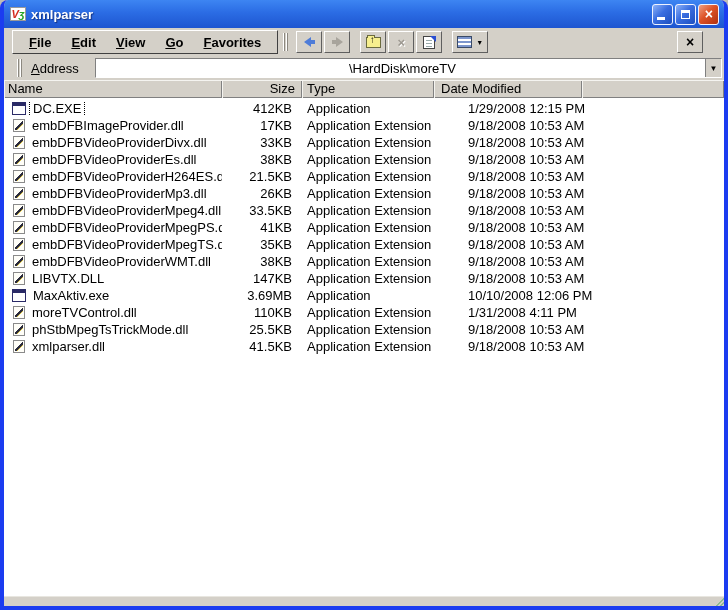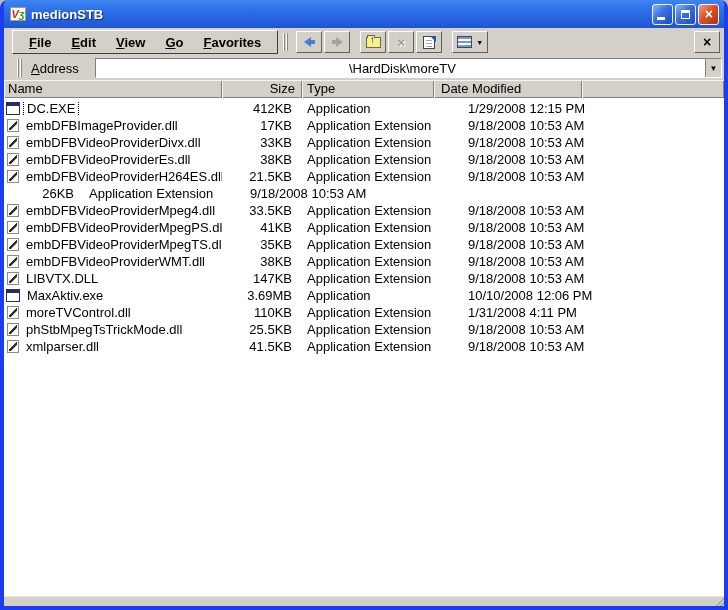--- a/index.html
+++ b/index.html
@@ -19,21 +19,21 @@
                 text-shadow:1px 1px 1px rgba(0,0,40,.5); white-space:nowrap; }
   .cap-btn { width:21px; height:21px; margin-left:2px; border:1px solid #eef2ff; border-radius:3px;
              position:relative; display:flex; align-items:center; justify-content:center;
              background:linear-gradient(135deg,#8db2f8 0%,#3a6ee0 45%,#1c4ec0 100%); }
   .cap-btn.close { background:linear-gradient(135deg,#f0a184 0%,#dd5226 45%,#b03010 100%); }
   .glyph-min { position:absolute; left:4px; bottom:4px; width:8px; height:3px; background:#fff; }
   .glyph-max { width:9px; height:9px; border:1px solid #fff; border-top-width:3px; }
   .glyph-x { color:#fff; font-weight:bold; font-size:14px; line-height:1; }
 
   
-  .menurow { height:28px; flex:0 0 28px; display:flex; align-items:center; padding:0 3px 0 8px; background:#d4d0c8; }
+  .menurow { height:28px; flex:0 0 28px; display:flex; align-items:center; padding:0 20px 0 8px; background:#d4d0c8; }
   .menupanel { display:flex; align-items:center; height:24px; padding:0 6px;
                background:#d4d0c8; border:1px solid; border-color:#ffffff #404040 #404040 #ffffff; }
   .menu-item { display:inline-block; font-size:13px; font-weight:bold; color:#000; padding:2px 10px; cursor:default; }
   .accel::first-letter { text-decoration:underline; }
   .grip { width:7px; height:18px; margin:0 5px;
           background:linear-gradient(90deg,#ffffff 0 1px,#8c8880 1px 2px,rgba(0,0,0,0) 2px 3px,
                                      #ffffff 3px 4px,#8c8880 4px 5px,rgba(0,0,0,0) 5px); }
   .tool { width:26px; height:22px; margin:0 1px; display:flex; align-items:center; justify-content:center;
           background:#d4d0c8; border:1px solid; border-color:#ffffff #5f5f5f #5f5f5f #ffffff; position:relative; }
   .tool.gap { margin-left:9px; }
@@ -72,21 +72,21 @@
   .hdr { height:18px; flex:0 0 18px; display:flex; background:#d4d0c8; }
   .hcell { height:18px; font-size:13px; color:#000; padding:1px 4px 17px 4px; white-space:nowrap; overflow:hidden;
            background:#d4d0c8; box-shadow:inset 1px 1px 0 #f5f4f0, inset -1px -1px 0 #808080; }
   .w-name { width:218px; } .w-size { width:80px; text-align:right; padding-right:7px; }
   .w-type { width:132px; padding-left:5px; } .w-date { width:148px; padding-left:7px; } .w-fill { flex:1; }
 
   
   .list { flex:1; background:#fff; overflow:hidden; padding-top:2px; }
   .row { display:flex; height:17px; align-items:center; }
   .cell { font-size:13px; color:#000; white-space:nowrap; overflow:hidden; }
-  .c-name { width:218px; display:flex; align-items:center; padding-left:2px; }
+  .c-name { width:218px; display:flex; align-items:center; padding-left:8px; }
   .c-size { width:80px; text-align:right; padding-right:10px; }
   .c-type { width:132px; padding-left:5px; }
   .c-date { width:148px; padding-left:7px;margin-left:27px; }
   .fname { padding:0 3px; } .fname.selected { outline:1px dotted #000; }
   .fi { width:14px; height:13px; margin-right:4px; flex:0 0 14px; position:relative; }
   .fi.app { background:#fff; border:1px solid #2a2a66; }
   .fi.app::before { content:""; position:absolute; top:0; left:0; right:0; height:3px; background:#2a2a66; }
   .fi.dll { width:12px; flex-basis:12px; margin-left:1px; background:#fffef8; border:1px solid #8a8a8a; }
   .fi.dll::before { content:""; position:absolute; inset:1px;
         background:linear-gradient(135deg,rgba(0,0,0,0) 42%,#2a2a3a 42%,#2a2a3a 60%,#d8c24a 60%,#d8c24a 68%,rgba(0,0,0,0) 68%); }
@@ -99,21 +99,21 @@
 </head>
 <body>
 
 <div class="window">
 
   <div class="titlebar">
     <span class="logo">
         <i class="lv">V</i>
         <i class="lz">ʒ</i>
       </span>
-    <span class="title-text">medionSTB</span>
+    <span class="title-text">xmlparser</span>
     <span class="cap-btn">
         <i class="glyph-min"></i>
       </span>
     <span class="cap-btn">
         <i class="glyph-max"></i>
       </span>
     <span class="cap-btn close">
         <i class="glyph-x">×</i>
       </span>
   </div>
@@ -219,20 +219,24 @@
       <div class="row">
     <span class="cell c-name">
       <span class="fi dll"></span>
       <span class="fname">embDFBVideoProviderH264ES.dll</span>
     </span>
     <span class="cell c-size">21.5KB</span>
     <span class="cell c-type">Application Extension</span>
     <span class="cell c-date">9/18/2008 10:53 AM</span>
   </div>
       <div class="row">
+    <span class="cell c-name">
+      <span class="fi dll"></span>
+      <span class="fname">embDFBVideoProviderMp3.dll</span>
+    </span>
     <span class="cell c-size">26KB</span>
     <span class="cell c-type">Application Extension</span>
     <span class="cell c-date">9/18/2008 10:53 AM</span>
   </div>
       <div class="row">
     <span class="cell c-name">
       <span class="fi dll"></span>
       <span class="fname">embDFBVideoProviderMpeg4.dll</span>
     </span>
     <span class="cell c-size">33.5KB</span>

